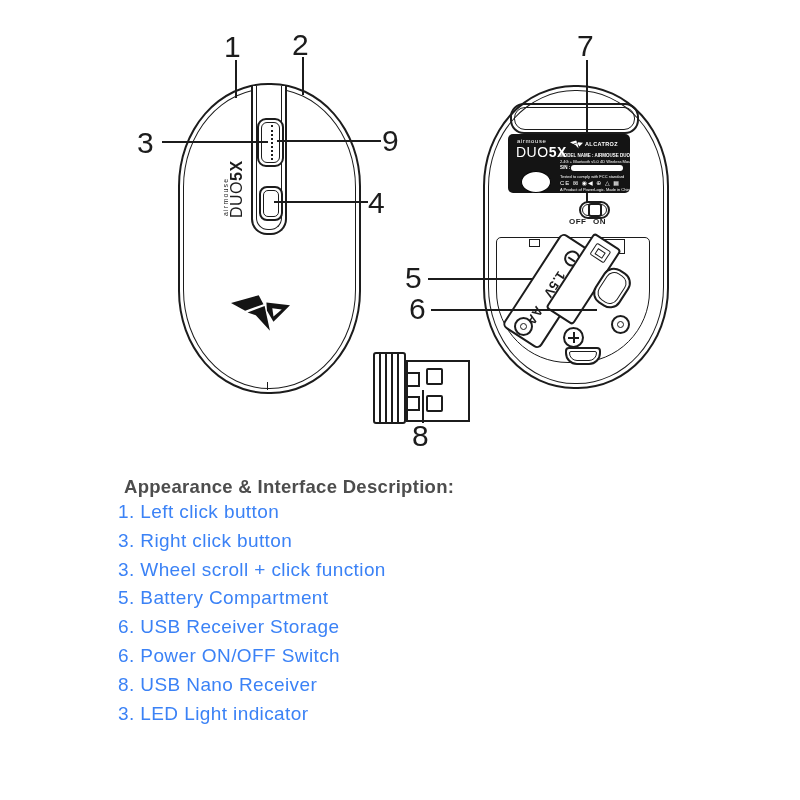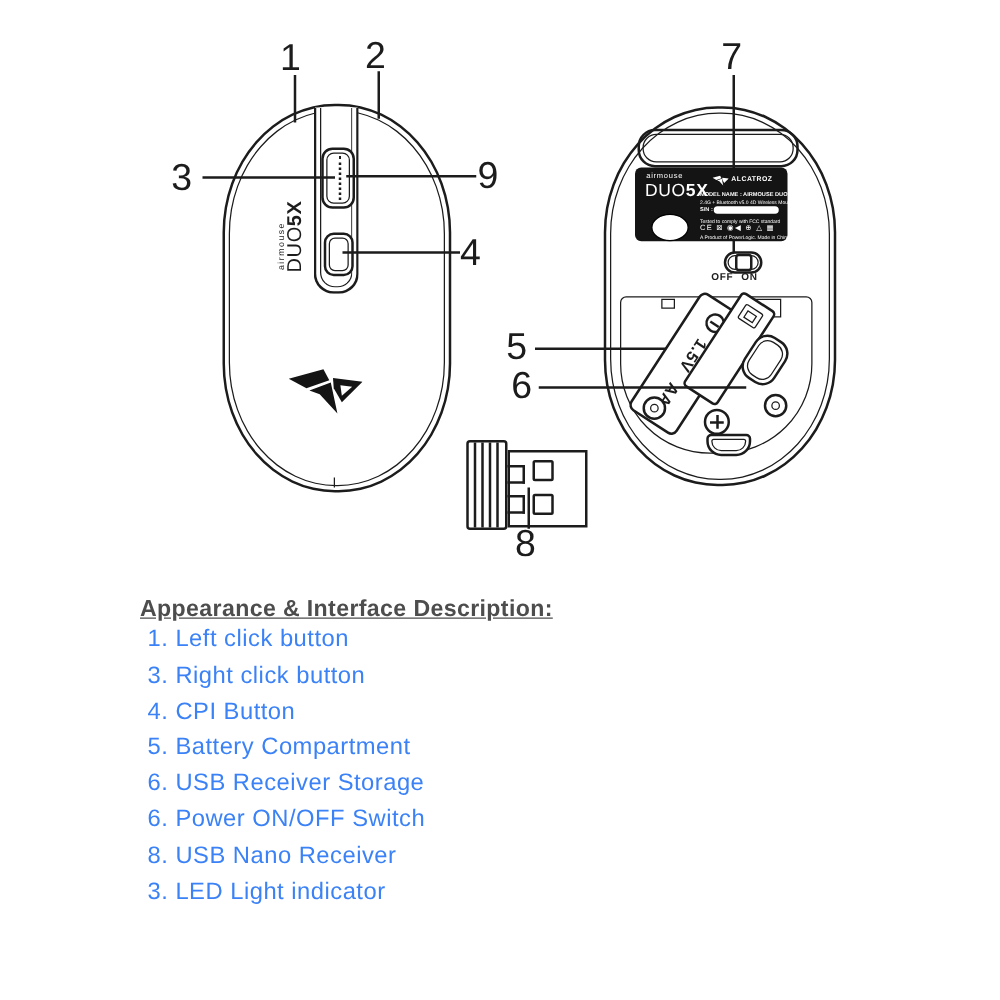--- a/index.html
+++ b/index.html
@@ -93,22 +93,22 @@
   .latch::before{content:"";position:absolute;inset:2px;border:1px solid var(--ink);border-radius:2px 2px 8px 8px;}
   
   .usb-cap{position:absolute;left:373px;top:352px;width:33px;height:72px;border:2.5px solid var(--ink);
            border-radius:3px;background:#fff;display:flex;padding-left:4px;gap:4px;box-sizing:border-box;}
   .usb-cap i{display:block;width:0;height:100%;border-left:2px solid var(--ink);}
   .usb-shield{position:absolute;left:406px;top:360px;width:60px;height:58px;border:2.5px solid var(--ink);
               background:#fff;}
   .usb-contact{position:absolute;width:13px;height:13px;border:2px solid var(--ink);border-radius:2px;}
   .usb-tab{position:absolute;width:12px;height:11px;border:2px solid var(--ink);border-left:none;}
   
-  .desc-head{position:absolute;left:112px;top:476px;font-size:18.5px;font-weight:700;
-             letter-spacing:0.3px;color:#4d4d4d;text-decoration:underline;}
+  .desc-head{position:absolute;left:124px;top:476px;font-size:18.5px;font-weight:700;
+             letter-spacing:0.3px;color:#4d4d4d;}
   .desc-list{position:absolute;left:118px;top:501px;margin:0;padding:0;list-style:none;}
   .desc-list li{height:28.8px;font-size:19px;letter-spacing:0.4px;color:#3b82f6;font-weight:400;}
 </style>
 </head>
 <body>
 
 <div class="canvas">
 
   <div class="mouse-top"></div>
   <div class="channel"></div>
@@ -206,21 +206,21 @@
   <div class="usb-contact" style="left:426px;top:395px;"></div>
   <div class="usb-tab" style="left:406px;top:372px;"></div>
   <div class="usb-tab" style="left:406px;top:396px;"></div>
   <div class="vline" style="left:422px;top:390px;height:33px;"></div>
   <div class="num" style="left:412px;top:421px;">8</div>
 
   <div class="desc-head">Appearance &amp; Interface Description:</div>
   <ul class="desc-list">
     <li>1. Left click button</li>
     <li>3. Right click button</li>
-    <li>4. CPI Button</li>
+    <li>3. Wheel scroll + click function</li>
     <li>5. Battery Compartment</li>
     <li>6. USB Receiver Storage</li>
     <li>6. Power ON/OFF Switch</li>
     <li>8. USB Nano Receiver</li>
     <li>3. LED Light indicator</li>
   </ul>
 
 </div>
 
 </body></html>

